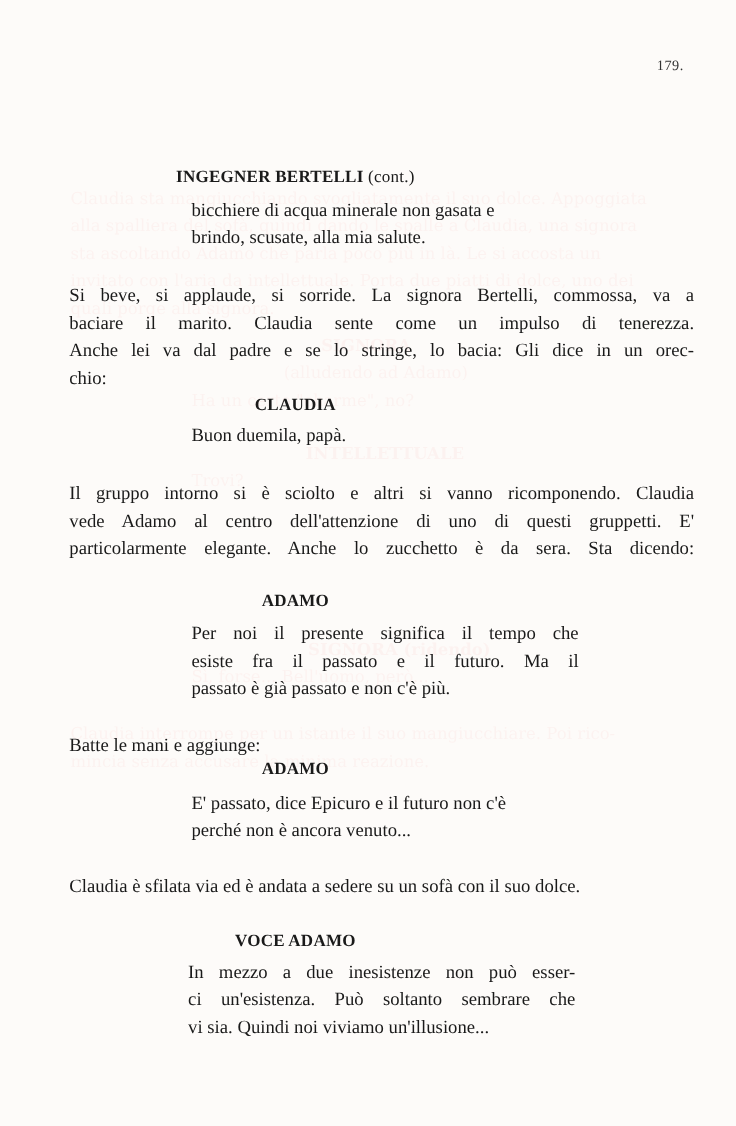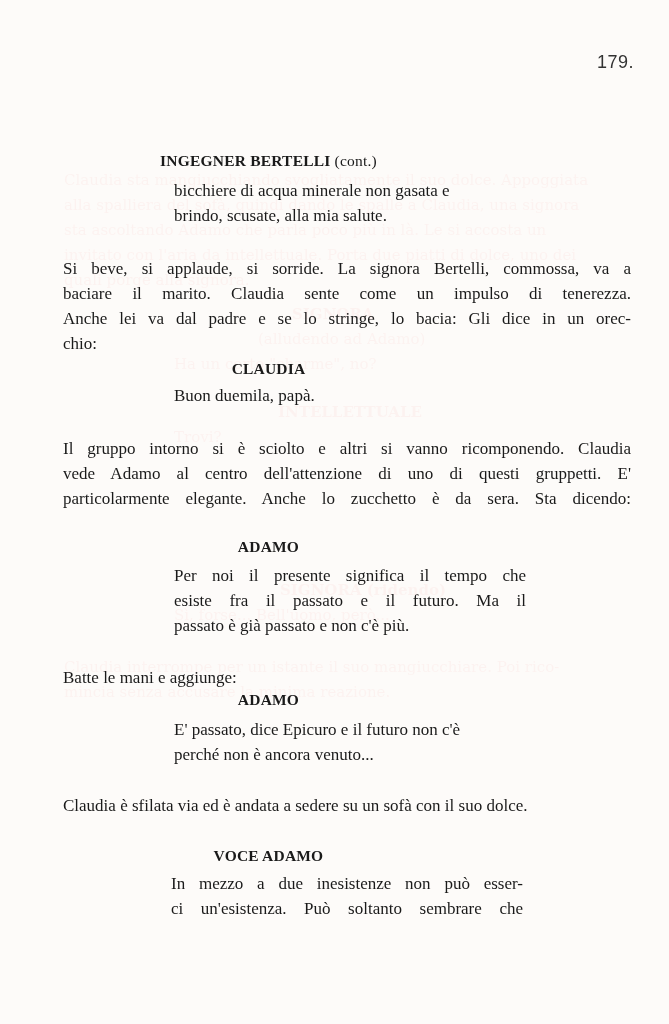--- a/index.html
+++ b/index.html
@@ -12,22 +12,22 @@
       background: #fdfbf9;
       position: relative;
       overflow: hidden;
       font-family: "DejaVu Serif", serif;
       color: #1a1a1a;
     }
     .page-number {
       position: absolute;
       top: 52px;
       left: 597px;
-      font-family: Liberation Sans, sans-serif;
-      font-size: 18px;
+      font-family: Liberation Serif, serif;
+      font-size: 13px;
       color: #333;
       letter-spacing: 0.5px;
     }
     .bleed {
       position: absolute;
       color: #ef4444;
       opacity: 0.045;
       font-family: "DejaVu Serif", serif;
       font-size: 15px;
       line-height: 25px;
@@ -158,13 +158,14 @@
 <div class="block action" style="top:793px;">
   <span class="line last">Claudia è sfilata via ed è andata a sedere su un sofà con il suo dolce.</span>
 </div>
 
 <div class="character" style="top:847px;">
   <span>VOCE ADAMO</span>
 </div>
 <div class="block dialogue" style="top:871px; left:171px;">
   <span class="line just">In mezzo a due inesistenze non può esser-</span>
   <span class="line just">ci un'esistenza. Può soltanto sembrare che</span>
+  <span class="line">vi sia. Quindi noi viviamo un'illusione...</span>
 </div>
 
 </body></html>

